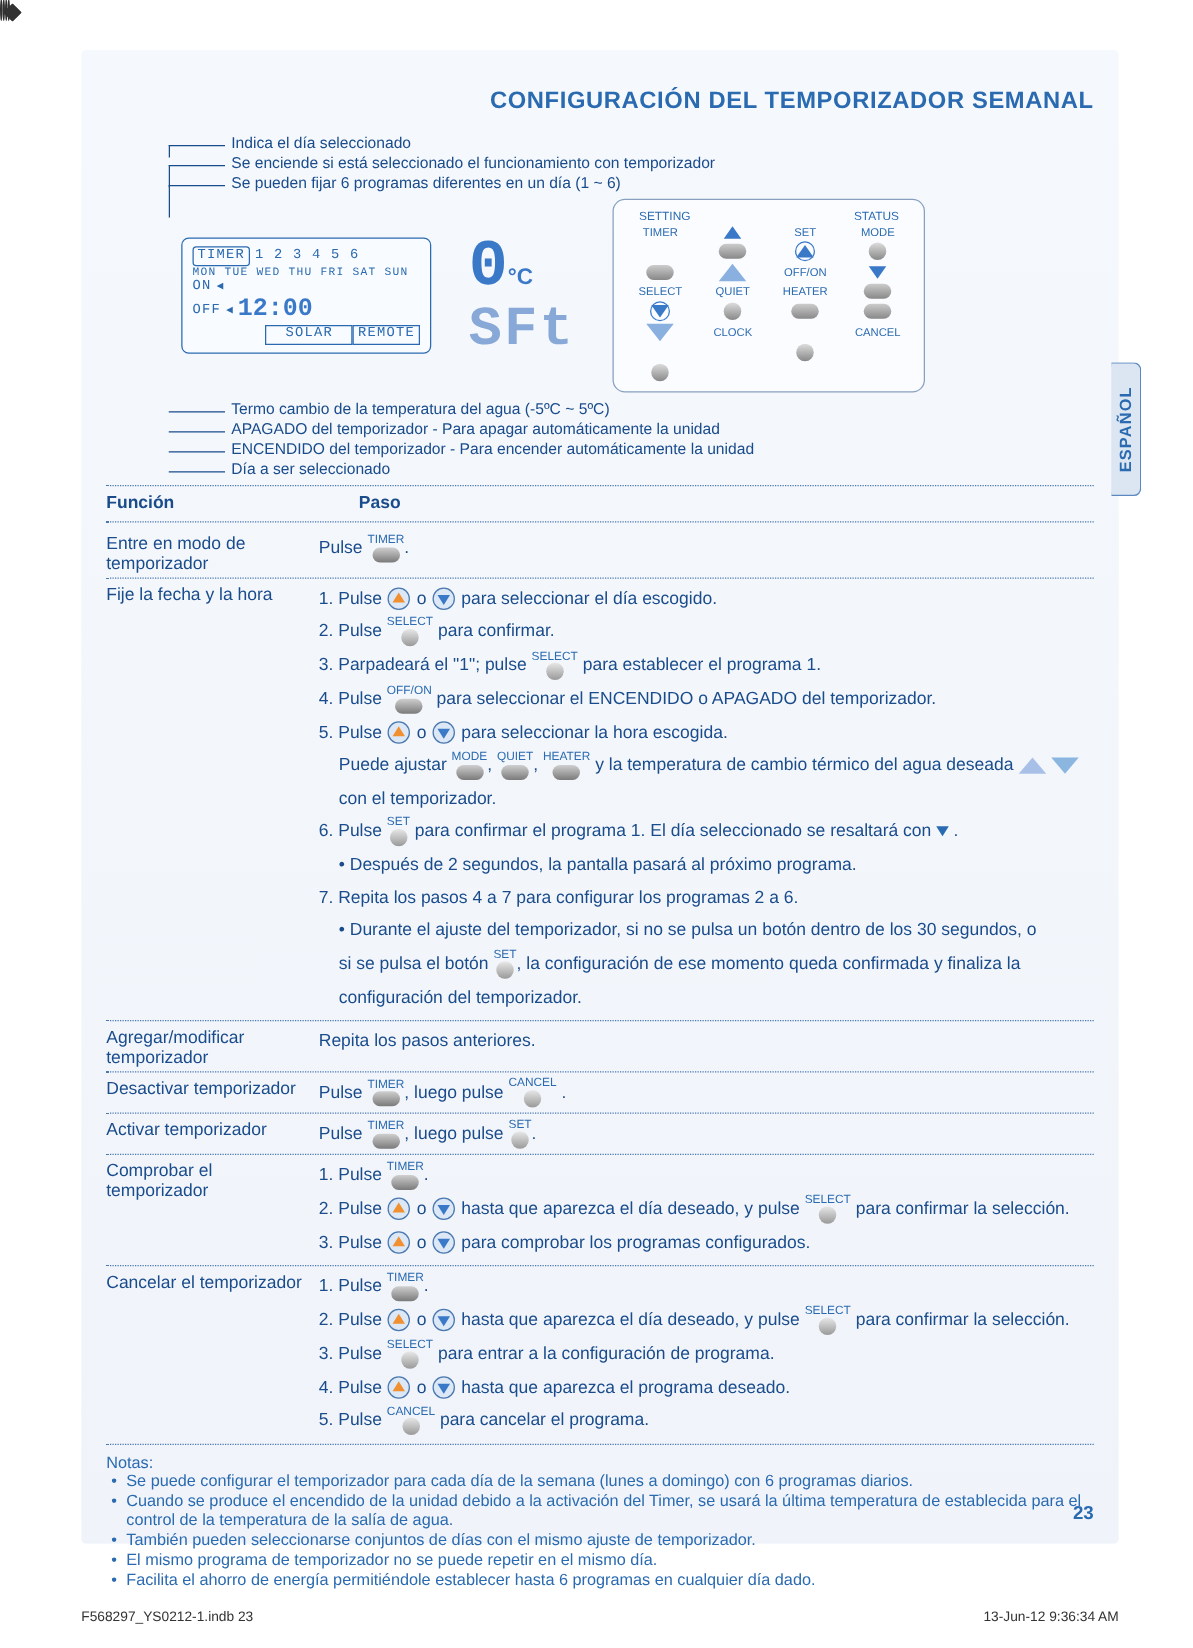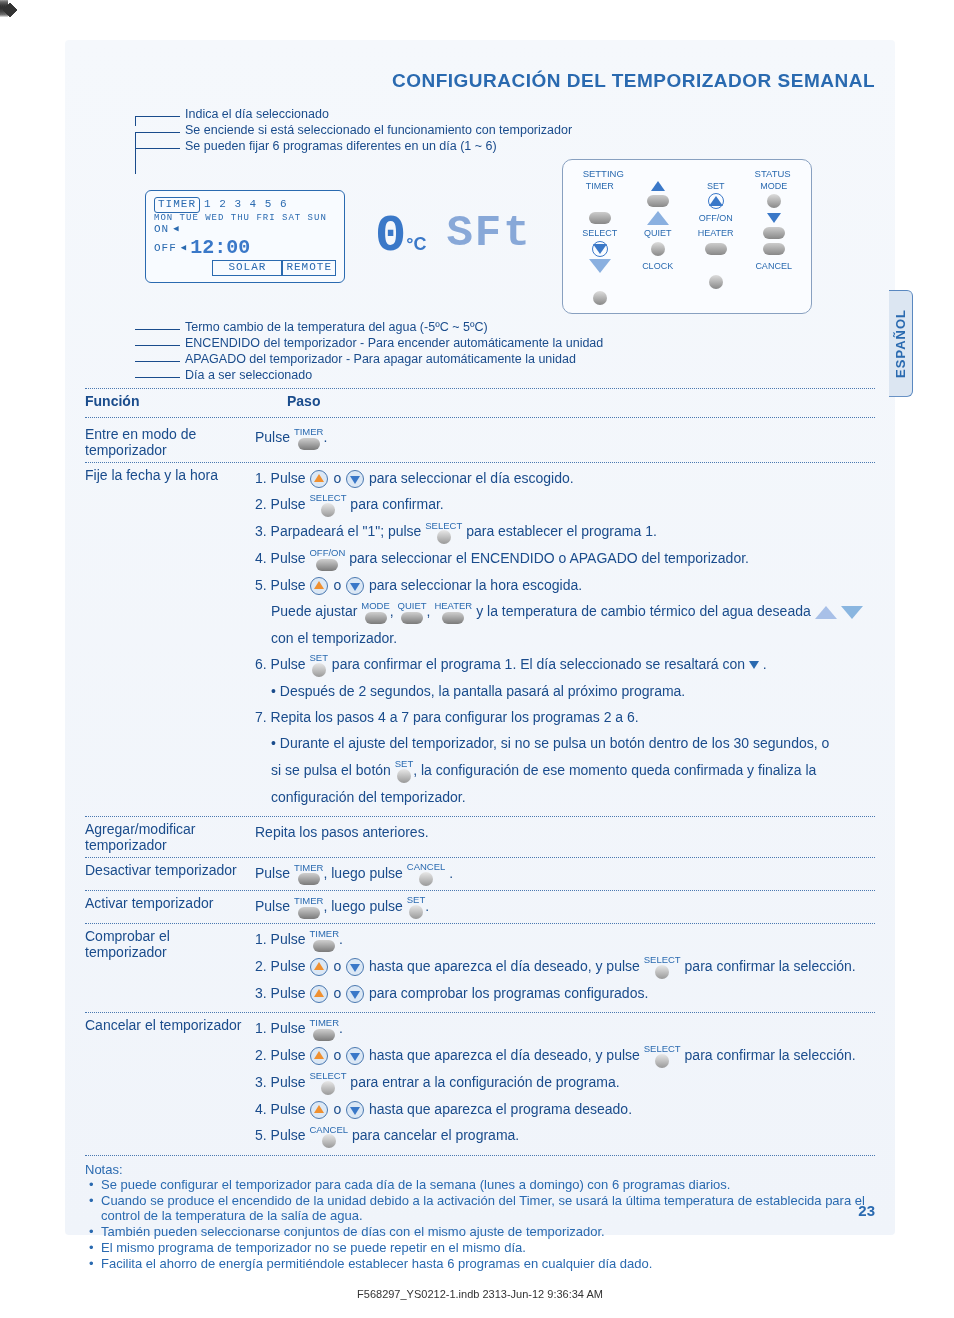--- a/index.html
+++ b/index.html
@@ -63,21 +63,21 @@
   .lcd-area { margin-left: 60px; margin-top:6px; margin-bottom:6px; display:flex; align-items:center; gap:30px; }
   .lcd {
     width: 200px; border:1px solid #2a6ab0; border-radius:6px; padding:6px 8px;
     font-family: "Courier New", monospace; color:#2a6ab0; font-size:11px; line-height:1.2;
     background:#f8fbff;
   }
   .lcd .row{display:flex; gap:4px; align-items:center;}
   .lcd .seg{font-size:11px;letter-spacing:1px;}
   .big-seg { font-family:"Courier New",monospace; font-size:52px; font-weight:bold; color:#3a78c8; line-height:1; }
   .big-seg2 { font-family:"Courier New",monospace; font-size:44px; font-weight:bold; color:#88a8d8; line-height:1; letter-spacing:2px;}
-  .mid-col {display:flex;flex-direction:row;align-items:flex-start;gap:20px;}
+  .mid-col {display:flex;flex-direction:column;align-items:flex-start;gap:2px;}
   .panel {
     border:1px solid #88a0c0; border-radius:10px; padding:8px 10px; background:#fafcff;
     font-size:9.5px; color:#2a6ab0; width:250px;
   }
   .panel .head{display:flex; justify-content:space-between; padding:0 10px 2px 10px; font-weight:normal;gap:28px;}
   .panel .grid{display:grid; grid-template-columns:repeat(4,1fr); gap:2px 4px; align-items:center; justify-items:center;}
   .panel .lbl{font-size:9px;}
   .panel .btn{width:22px;height:12px;border-radius:6px;background:linear-gradient(#ccc,#888);}
   .panel .tri{width:0;height:0;border-left:7px solid transparent;border-right:7px solid transparent;}
   .panel .tri.up{border-bottom:10px solid #3a78c8;}
@@ -112,21 +112,21 @@
   .big-tri-up{display:inline-block;width:0;height:0;border-left:11px solid transparent;border-right:11px solid transparent;border-bottom:13px solid #a8c0e8;vertical-align:middle;}
   .big-tri-down{display:inline-block;width:0;height:0;border-left:11px solid transparent;border-right:11px solid transparent;border-top:13px solid #8ab6e0;vertical-align:middle;}
   .dmark{display:inline-block;width:0;height:0;border-left:5px solid transparent;border-right:5px solid transparent;border-top:8px solid #2a6ab0;vertical-align:middle;}
 
   .notas { margin-top:6px; font-size:13px; color:#2a6ab0; }
   .notas ul{list-style:none; padding-left:0;}
   .notas li{padding-left:16px; position:relative; margin-bottom:1px;}
   .notas li::before{content:"•"; position:absolute; left:4px;}
 
   .page-num{position:absolute; bottom:16px; right:20px; font-weight:bold; color:#2a6ab0; font-size:15px;}
-  .footer{position:absolute; bottom:18px; left:65px; width:830px; display:flex; justify-content:center; font-size:11px; color:#333;}
+  .footer{position:absolute; bottom:18px; left:65px; width:830px; display:flex; justify-content:space-between; font-size:11px; color:#333;}
 
 </style>
 </head>
 <body>
 
 
 
 <span class="cm-top"></span>
 <span class="cm-bottom"></span>
 <span class="cm-left"></span>
@@ -209,22 +209,22 @@
         <span></span>
         <span class="circ"></span>
         <span></span>
           <span></span>
       </div>
     </div>
   </div>
 
   <div class="lower-callouts">
     <div>Termo cambio de la temperatura del agua (-5ºC ~ 5ºC)</div>
+    <div>APAGADO del temporizador - Para apagar automáticamente la unidad</div>
     <div>ENCENDIDO del temporizador - Para encender automáticamente la unidad</div>
-    <div>APAGADO del temporizador - Para apagar automáticamente la unidad</div>
     <div>Día a ser seleccionado</div>
   </div>
 
   <hr class="dotted-hr">
   <div class="table-head">
     <div class="col-func">Función</div>
     <div class="col-paso">Paso</div>
   </div>
   <hr class="dotted-hr">
 

